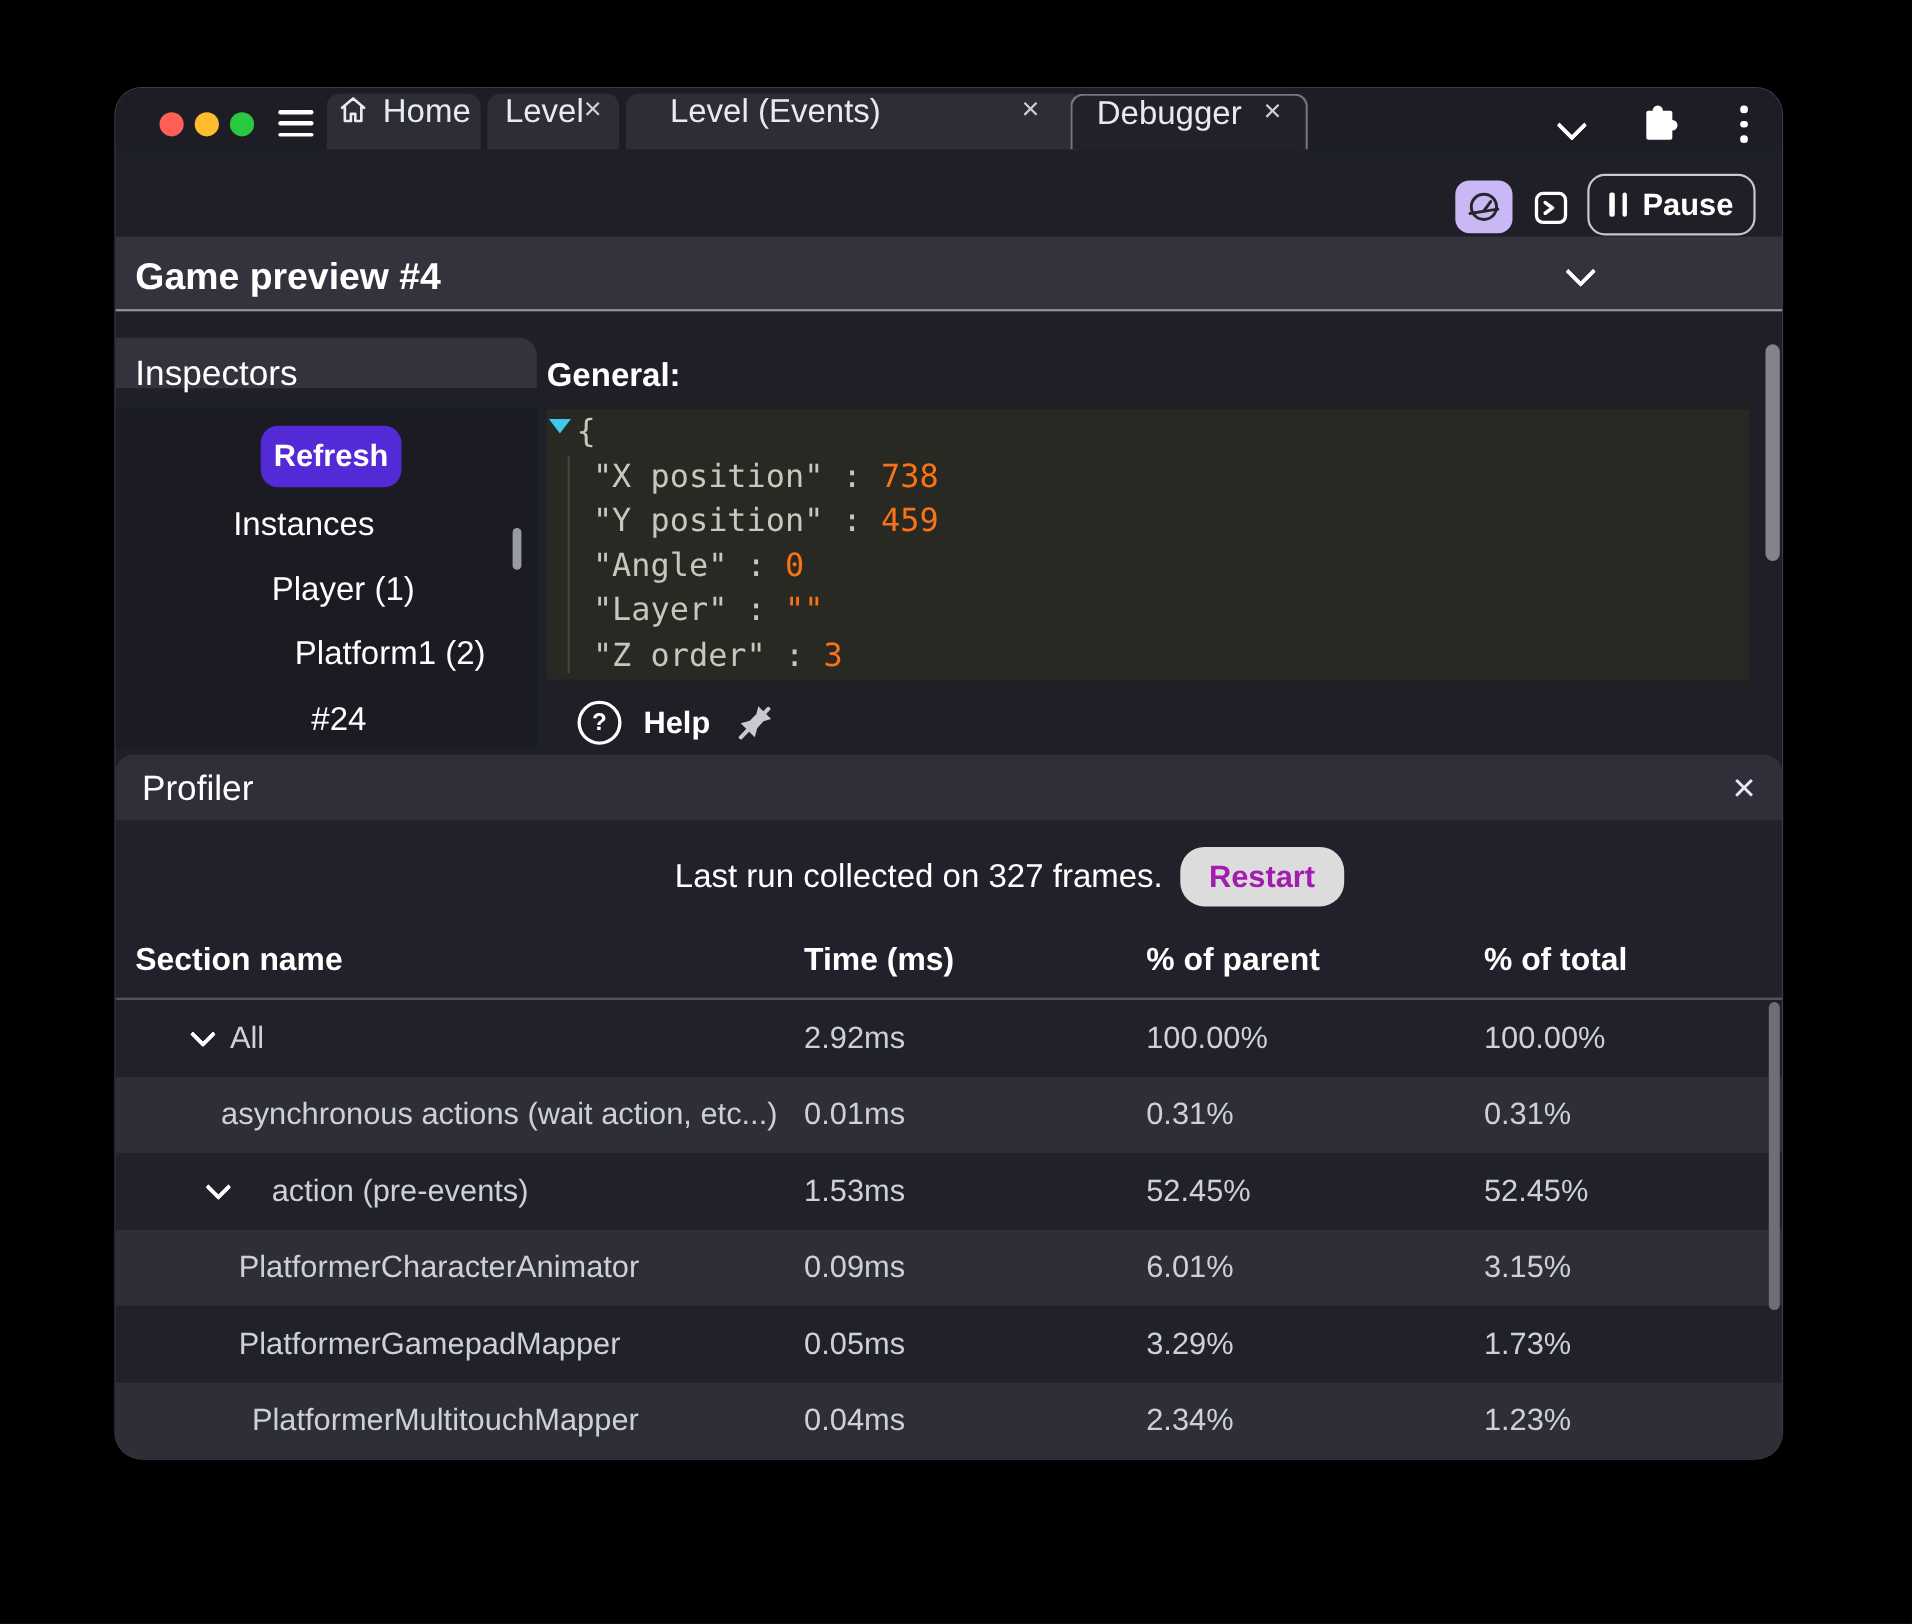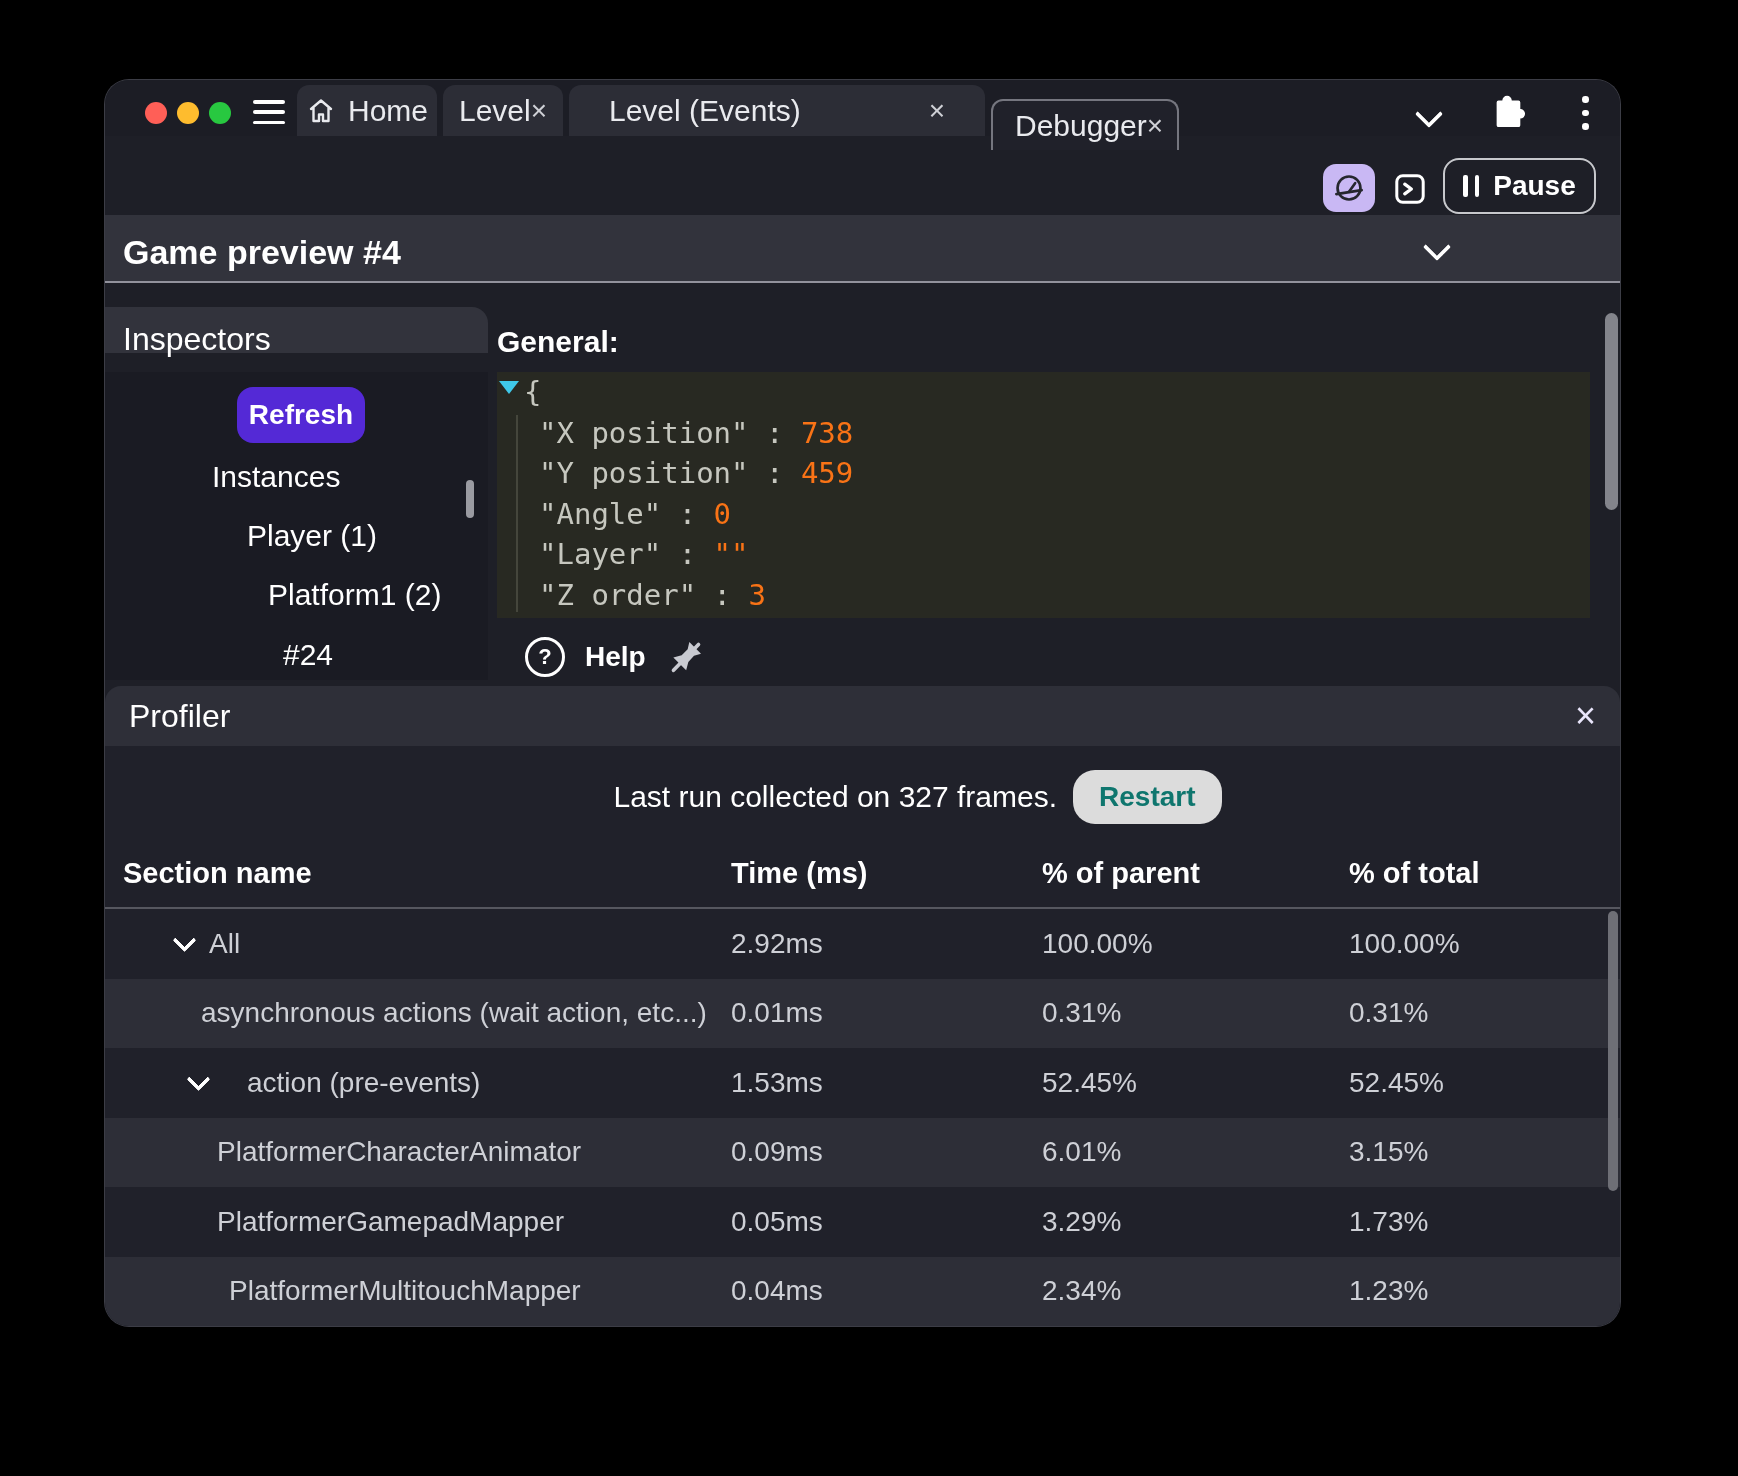--- a/index.html
+++ b/index.html
@@ -15,21 +15,21 @@
   
   .titlebar{position:absolute;left:0;top:0;width:100%;height:56px;background:#1c1d25;}
   .light{position:absolute;top:22px;width:22px;height:22px;border-radius:50%;}
   .light.red{left:40px;background:#ff5f57;}
   .light.yellow{left:72px;background:#febc2e;}
   .light.green{left:104px;background:#28c840;}
   .hamburger{position:absolute;left:148px;top:20px;width:32px;height:24px;display:flex;flex-direction:column;justify-content:space-between;cursor:pointer;}
   .hamburger span{display:block;height:3.5px;background:#fff;border-radius:2px;}
   .tab{
     position:absolute;top:5px;height:51px;background:#2c2d36;border-radius:12px 12px 0 0;
-    display:flex;align-items:center;justify-content:space-between;font-size:30px;color:#e9eaee;
+    display:flex;justify-content:space-between;font-size:30px;color:#e9eaee;
     box-sizing:border-box;
   }
   .tab.centered{justify-content:center;gap:12px;}
   .tab.active{background:#20212a;border:2px solid #75767f;border-bottom:none;}
   .tab-x{color:#cfd0d6;font-size:28px;line-height:1;cursor:pointer;}
   .tb-right{position:absolute;top:0;height:56px;}
   .chev{display:inline-block;width:16px;height:16px;border-right:4px solid #fff;border-bottom:4px solid #fff;transform:rotate(45deg);border-radius:2px;}
   .kebab{display:flex;flex-direction:column;gap:7px;}
   .kebab i{width:6.5px;height:6.5px;border-radius:50%;background:#fff;}
   
@@ -66,21 +66,21 @@
   .help-row{position:absolute;left:420px;top:555px;height:44px;display:flex;align-items:center;gap:20px;}
   .help-circle{width:34px;height:34px;border:3px solid #fff;border-radius:50%;display:flex;align-items:center;justify-content:center;font-size:22px;font-weight:bold;cursor:pointer;}
   .help-label{font-size:28px;font-weight:bold;}
   
   .prof-header{position:absolute;left:0;top:606px;width:100%;height:60px;background:#2e2f38;border-radius:16px 16px 0 0;display:flex;align-items:center;justify-content:space-between;padding:0 24px;box-sizing:border-box;}
   .prof-title{font-size:32px;}
   .prof-x{font-size:36px;color:#e9e6fb;cursor:pointer;line-height:1;}
   .prof-body{position:absolute;left:0;top:666px;width:100%;height:580px;background:#20212a;border-radius:0 0 22px 22px;}
   .prof-status{position:absolute;left:0;top:689px;width:100%;height:56px;display:flex;align-items:center;justify-content:center;gap:16px;transform:translateX(55px);}
   .status-text{font-size:30px;}
-  .restart-btn{height:54px;padding:0 26px;background:#dcdcdc;color:#0f766e;border-radius:22px;display:flex;align-items:center;font-size:28px;font-weight:bold;cursor:pointer;}
+  .restart-btn{height:54px;padding:0 26px;background:#dcdcdc;color:#a21caf;border-radius:22px;display:flex;align-items:center;font-size:28px;font-weight:bold;cursor:pointer;}
   .prof-cols{position:absolute;left:0;top:775px;width:100%;height:36px;font-size:29px;font-weight:700;color:#fff;}
   .pc{position:absolute;top:0;line-height:36px;white-space:nowrap;}
   .c1{left:18px;}.c2{left:626px;}.c3{left:937px;}.c4{left:1244px;}
   .prof-rows{position:absolute;left:0;top:827px;width:100%;border-top:2px solid #56575f;}
   .prow{position:relative;height:69.5px;font-size:28px;color:#ced0d6;}
   .prow.shade{background:#2d2e37;}
   .prow.last{border-radius:0 0 22px 22px;}
   .prow span{position:absolute;top:50%;transform:translateY(-50%);white-space:nowrap;}
   .row-chev{display:inline-block;width:13px;height:13px;border-right:4px solid #fff;border-bottom:4px solid #fff;border-radius:2px;}
   .prow .row-chev{position:absolute;top:50%;transform:translateY(-72%) rotate(45deg);}
@@ -111,21 +111,21 @@
     <div class="tab" style="left:338px;width:120px;padding:0 16px;">
       <span>Level</span>
       <span class="tab-x">×</span>
     </div>
 
     <div class="tab" style="left:464px;width:416px;padding:0 40px;">
       <span>Level (Events)</span>
       <span class="tab-x">×</span>
     </div>
 
-    <div class="tab active" style="left:886px;width:188px;padding:0 22px;margin-top:14px;">
+    <div class="tab active" style="left:868px;width:216px;padding:0 22px;">
       <span>Debugger</span>
       <span class="tab-x">×</span>
     </div>
 
     <div class="tb-right" style="left:1314px;top:24px;"><span class="chev"></span></div>
     <div class="tb-right" style="left:1385px;top:12px;">
       <svg width="36" height="38" viewBox="0 0 38 40">
         <path d="M13 9a5 5 0 1 1 10 0h7a2 2 0 0 1 2 2v7a5 5 0 1 1 0 10v7a2 2 0 0 1-2 2H9a2 2 0 0 1-2-2V11a2 2 0 0 1 2-2h4z" fill="#fff"></path>
       </svg>
     </div>

